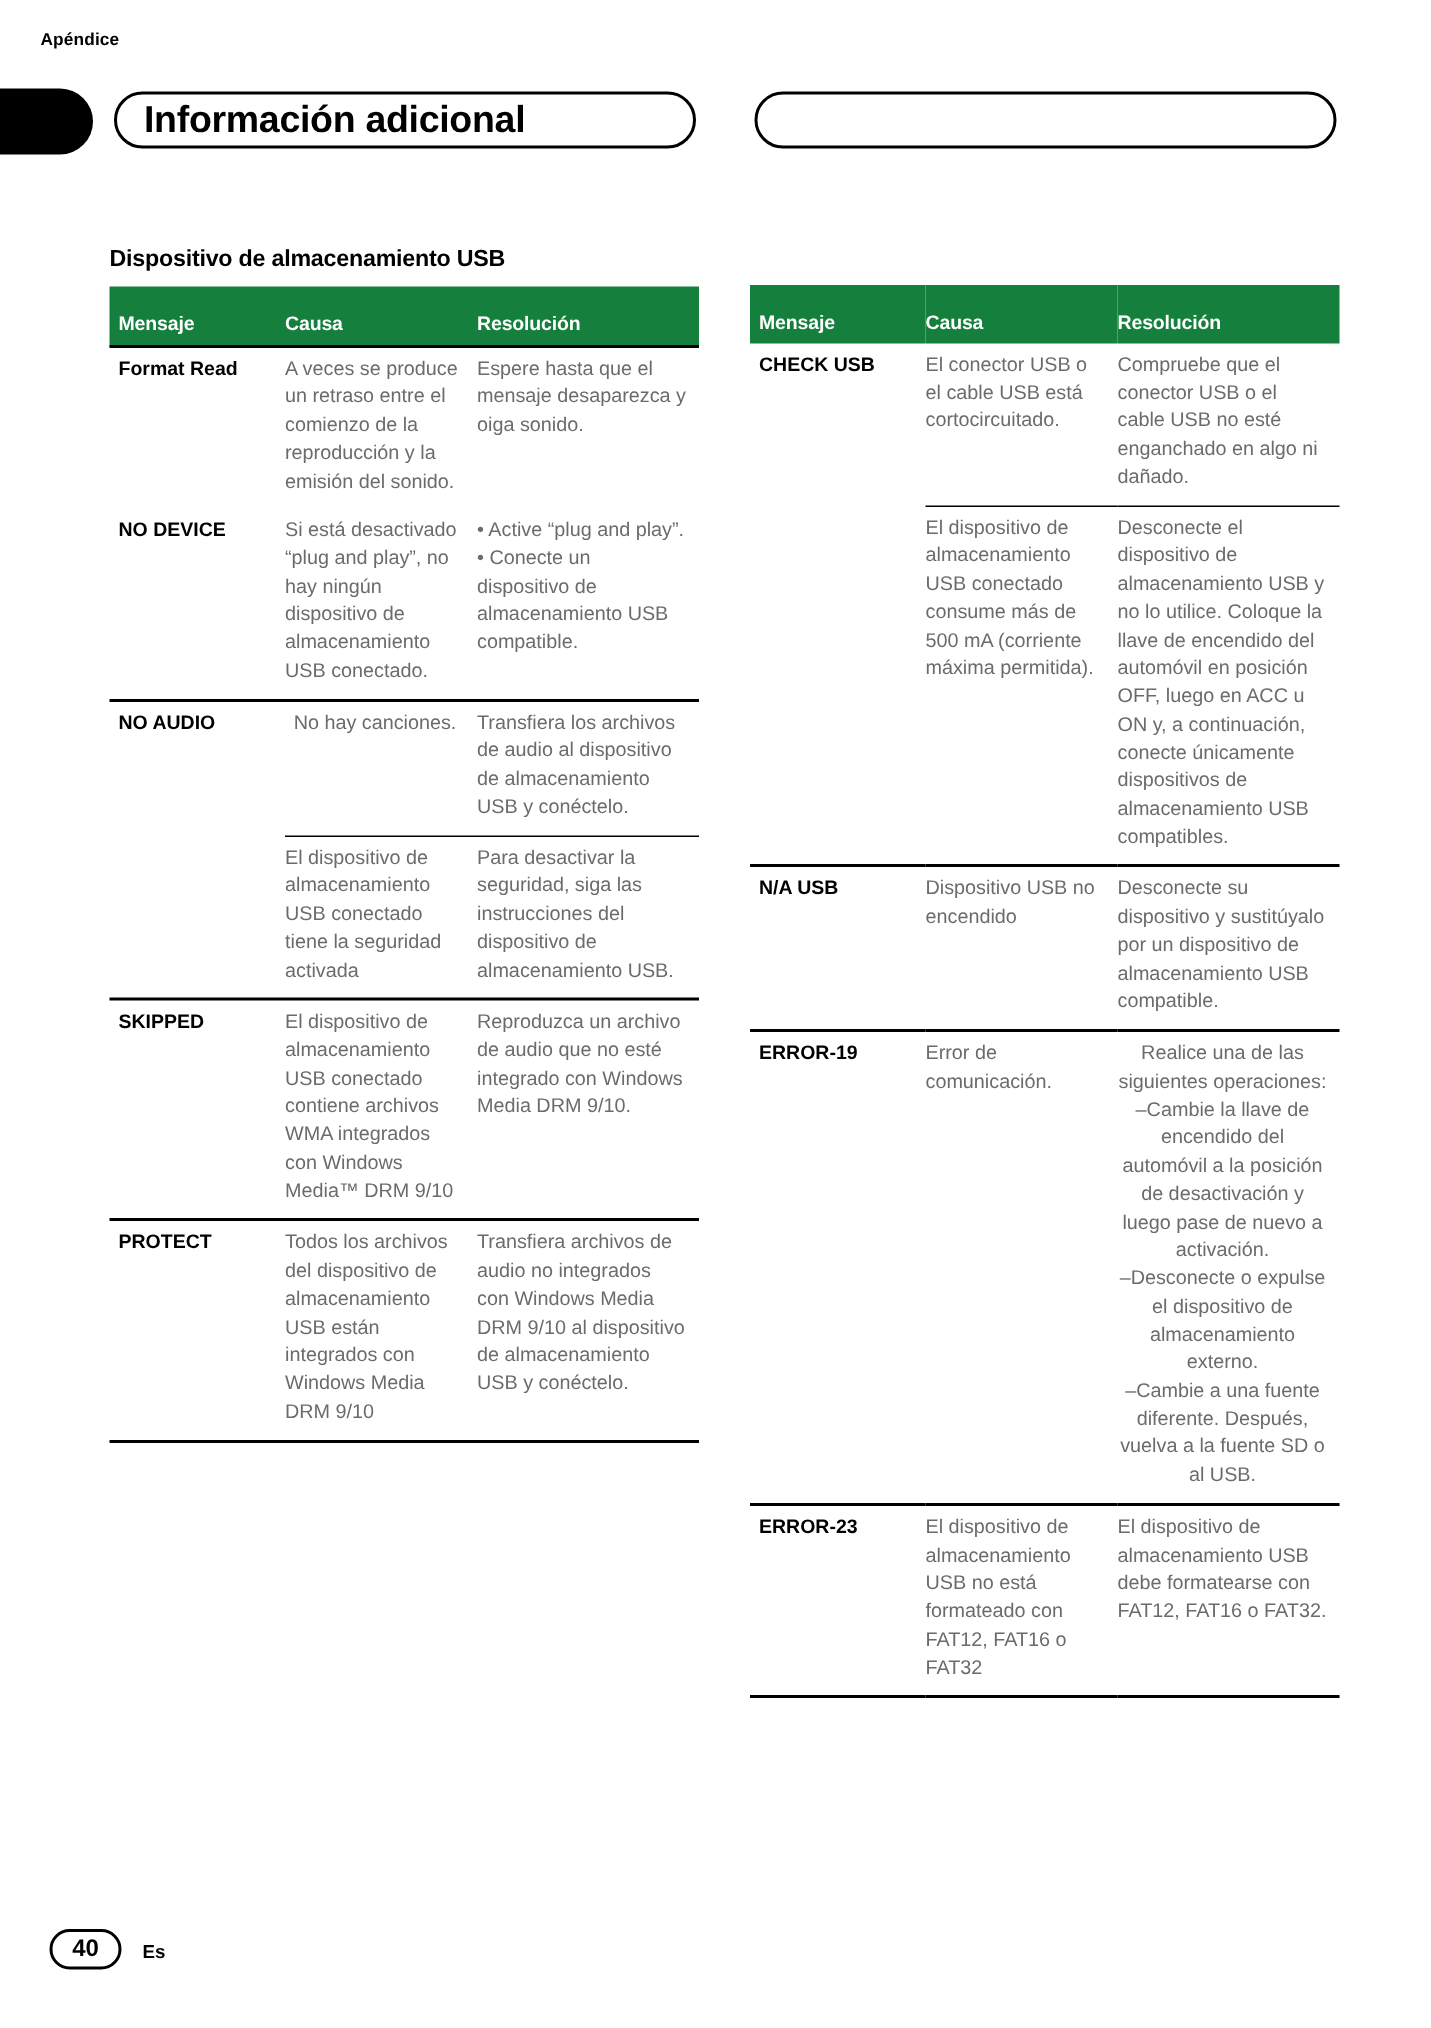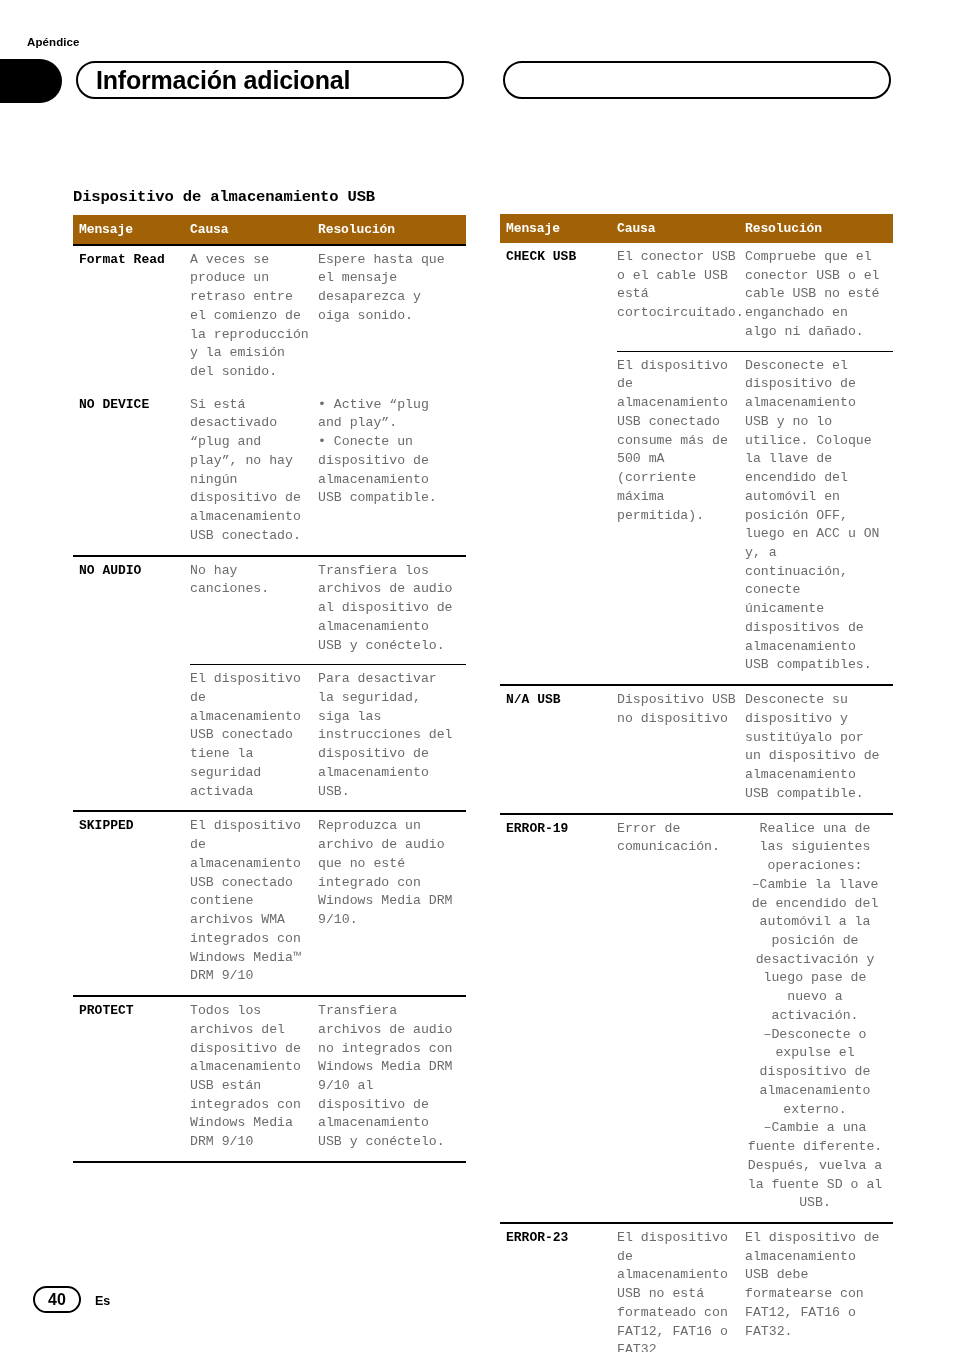--- a/index.html
+++ b/index.html
@@ -13,21 +13,21 @@
     position: relative;
     font-family: "Liberation Sans", sans-serif;
     color: #000;
     overflow: hidden;
   }
 
   
   .appendix-label {
     position: absolute;
     left: 27px;
-    top: 36px;
+    top: 21px;
     font-size: 11.5px;
     font-weight: bold;
     letter-spacing: .1px;
     color: #000;
   }
   .tab-marker {
     position: absolute;
     left: -26px;
     top: 59px;
     width: 88px;
@@ -60,22 +60,21 @@
     line-height: 38px;
     font-size: 25px;
     font-weight: bold;
     letter-spacing: -.2px;
     white-space: nowrap;
   }
 
   
   .col {
     position: absolute;
-    top: 188px;
-    font-family: Liberation Mono, monospace;
+    top: 164px;
   }
   .col.left  { left: 73px;  width: 393px; }
   .col.right { left: 500px; width: 390px; }
 
   .section-title {
     font-size: 15.5px;
     font-weight: bold;
     letter-spacing: -.15px;
     margin: 0 0 8px 0;
     line-height: 1.2;
@@ -86,26 +85,26 @@
   table.msg-table {
     border-collapse: collapse;
     width: 100%;
     table-layout: fixed;
   }
   table.msg-table col.c-msg { width: 117px; }
   table.msg-table col.c-cau { width: 128px; }
   table.msg-table col.c-res { width: 148px; }
 
   table.msg-table thead th {
-    background: #a16207;
+    background: #15803d;
     color: #fff;
     font-size: 13px;
     font-weight: bold;
     text-align: left;
-    padding: 7px 6px 7px 0;
+    padding: 17px 6px 7px 0;
     letter-spacing: -.1px;
   }
   table.msg-table thead th.first { padding-left: 6px; }
 
   table.msg-table td {
     vertical-align: top;
     font-size: 13.2px;
     line-height: 1.42;
     color: #6b6b6b;
     padding: 5px 8px 9px 0;
@@ -179,21 +178,21 @@
           <td class="res" style="white-space: pre-line;">Espere hasta que el mensaje desaparezca y oiga sonido.</td>
         </tr>
         <tr class="major first-row">
           <td class="msg">NO DEVICE</td>
           <td class="cau" style="white-space: pre-line;">Si está desactivado “plug and play”, no hay ningún dispositivo de almacenamiento USB conectado.</td>
           <td class="res" style="white-space: pre-line;">• Active “plug and play”.
 • Conecte un dispositivo de almacenamiento USB compatible.</td>
         </tr>
         <tr class="major">
           <td class="msg">NO AUDIO</td>
-          <td class="cau" style="white-space: pre-line;">No hay canciones.</td>
+          <td class="cau" style="white-space: pre-line; text-align: center;">No hay canciones.</td>
           <td class="res" style="white-space: pre-line;">Transfiera los archivos de audio al dispositivo de almacenamiento USB y conéctelo.</td>
         </tr>
         <tr class="sub">
           <td class="msg"></td>
           <td class="cau" style="white-space: pre-line;">El dispositivo de almacenamiento USB conectado tiene la seguridad activada</td>
           <td class="res" style="white-space: pre-line;">Para desactivar la seguridad, siga las instrucciones del dispositivo de almacenamiento USB.</td>
         </tr>
         <tr class="major">
           <td class="msg">SKIPPED</td>
           <td class="cau" style="white-space: pre-line;">El dispositivo de almacenamiento USB conectado contiene archivos WMA integrados con Windows Media™ DRM 9/10</td>
@@ -234,21 +233,21 @@
           <td class="cau" style="white-space: pre-line;">El conector USB o el cable USB está cortocircuitado.</td>
           <td class="res" style="white-space: pre-line;">Compruebe que el conector USB o el cable USB no esté enganchado en algo ni dañado.</td>
         </tr>
         <tr class="sub">
           <td class="msg"></td>
           <td class="cau" style="white-space: pre-line;">El dispositivo de almacenamiento USB conectado consume más de 500 mA (corriente máxima permitida).</td>
           <td class="res" style="white-space: pre-line;">Desconecte el dispositivo de almacenamiento USB y no lo utilice. Coloque la llave de encendido del automóvil en posición OFF, luego en ACC u ON y, a continuación, conecte únicamente dispositivos de almacenamiento USB compatibles.</td>
         </tr>
         <tr class="major">
           <td class="msg">N/A USB</td>
-          <td class="cau" style="white-space: pre-line;">Dispositivo USB no dispositivo</td>
+          <td class="cau" style="white-space: pre-line;">Dispositivo USB no encendido</td>
           <td class="res" style="white-space: pre-line;">Desconecte su dispositivo y sustitúyalo por un dispositivo de almacenamiento USB compatible.</td>
         </tr>
         <tr class="major">
           <td class="msg">ERROR-19</td>
           <td class="cau" style="white-space: pre-line;">Error de comunicación.</td>
           <td class="res" style="white-space: pre-line; text-align: center;">Realice una de las siguientes operaciones:
 –Cambie la llave de encendido del automóvil a la posición de desactivación y luego pase de nuevo a activación.
 –Desconecte o expulse el dispositivo de almacenamiento externo.
 –Cambie a una fuente diferente. Después, vuelva a la fuente SD o al USB.</td>
         </tr>

